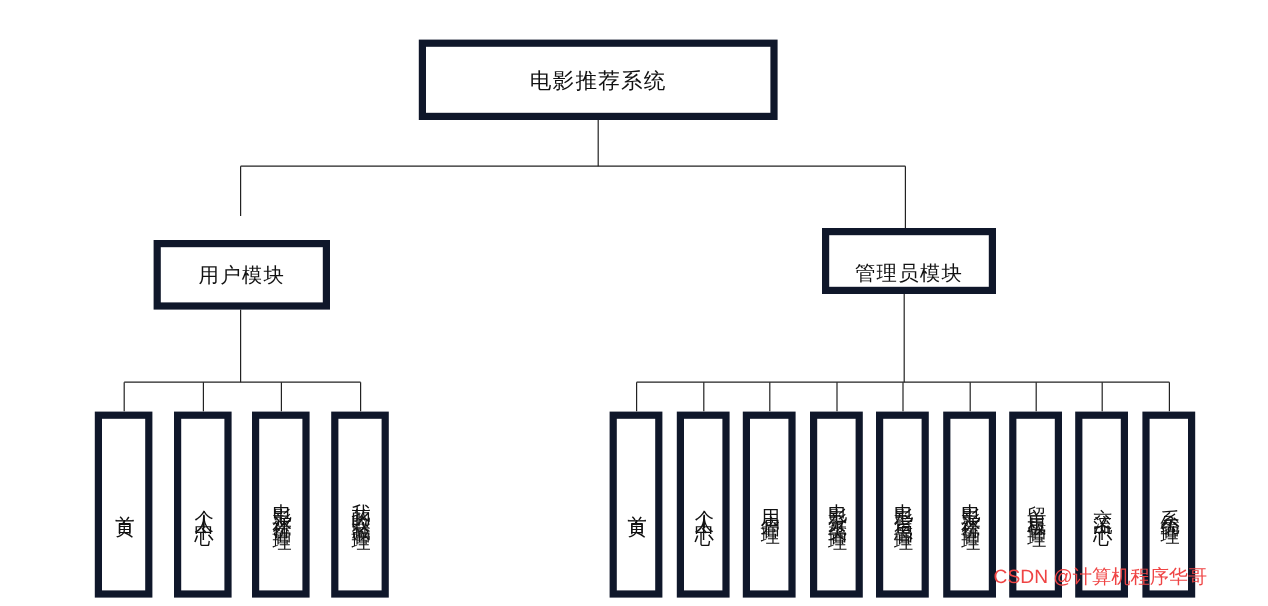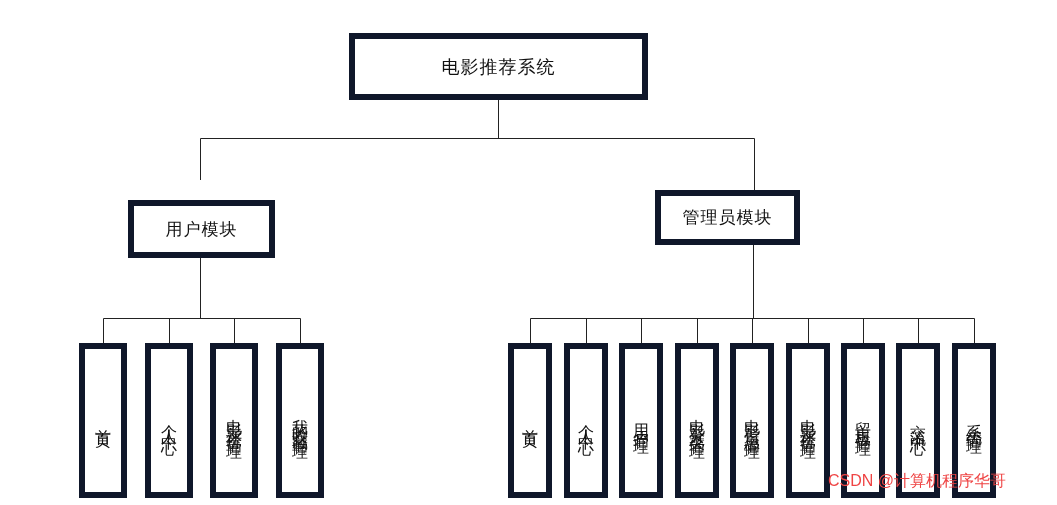--- a/index.html
+++ b/index.html
@@ -23,21 +23,21 @@
     background:#ffffff;
     display:flex;
     align-items:center;
     justify-content:center;
     color:#111111;
     box-sizing:border-box;
   }
   .h-box { font-size:17px; letter-spacing:1px; }
   .root-box { left:349px; top:33px; width:299px; height:67px; font-size:18px; }
   .user-box { left:128px; top:180px; width:147px; height:58px;margin-top:20px; }
-  .admin-box { left:655px; top:190px; width:145px; height:55px; }
+  .admin-box { left:685px; top:190px; width:145px; height:55px;align-items:flex-end; }
   .v-box { top:343px; height:155px; }
   .v-box .vtext {
     writing-mode:vertical-rl;
     text-orientation:upright;
     font-size:16px;
     letter-spacing:5px;
     line-height:1;
     color:#111111;
   }
   .uc0 { left:79px;  width:48px; }

